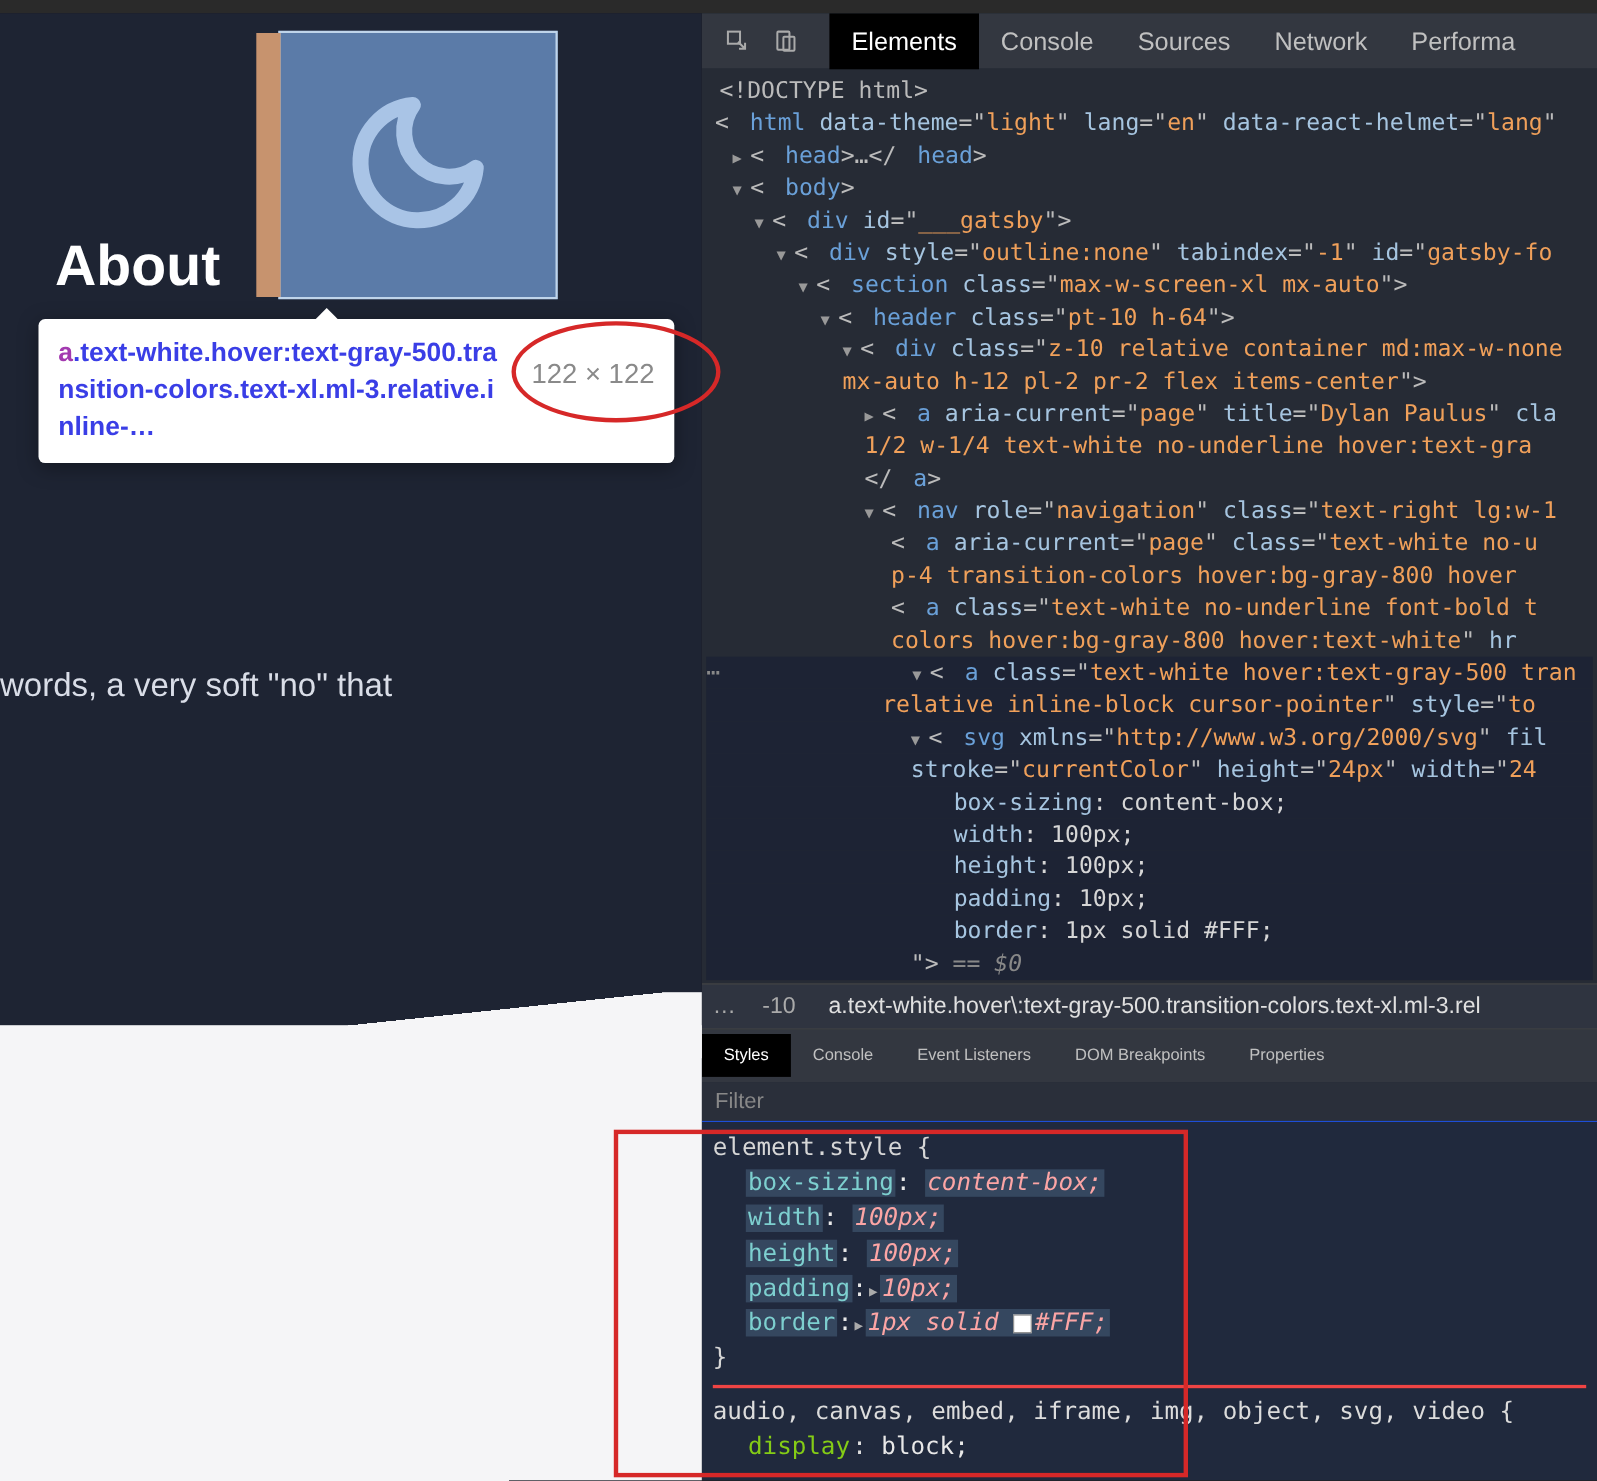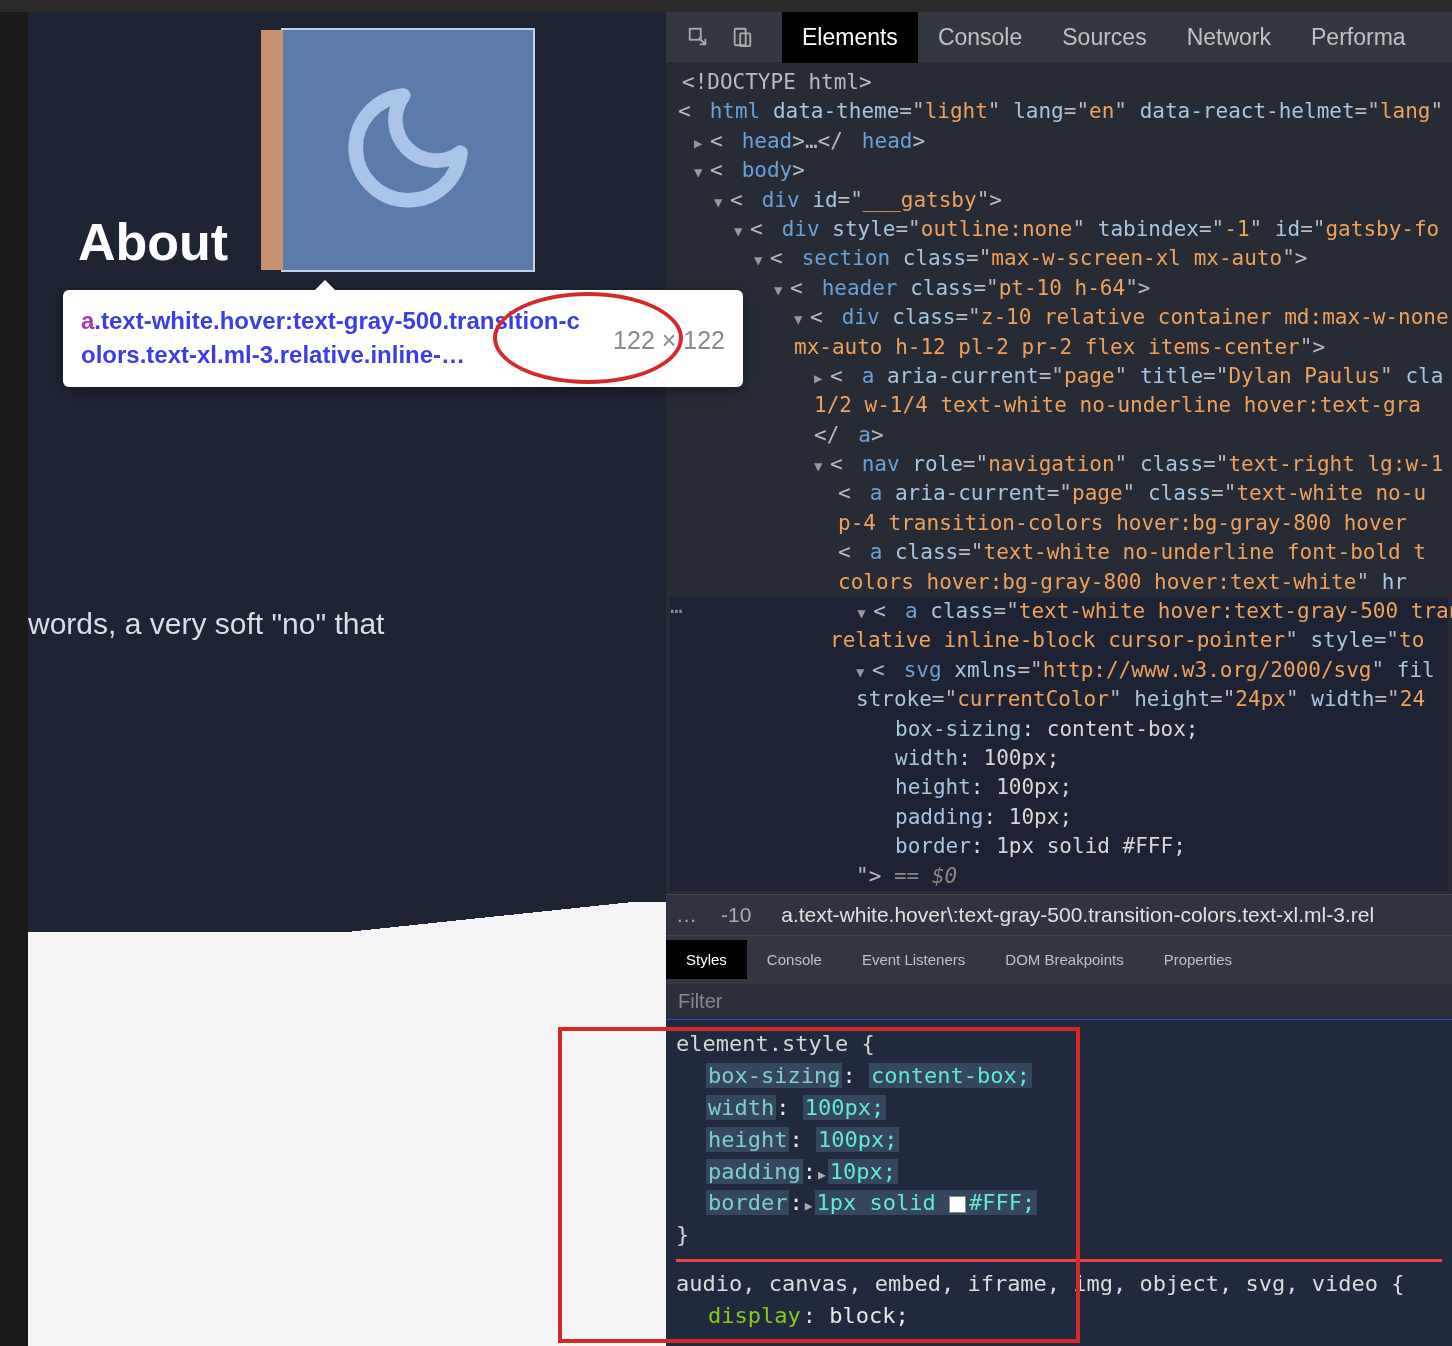--- a/index.html
+++ b/index.html
@@ -17,21 +17,20 @@
 }
 .main-area {
   display: flex;
   height: calc(100% - 12px);
 }
 .page-side {
   width: 638px;
   background: #1e2433;
   position: relative;
   flex-shrink: 0;
-  margin-left: 28px;
 }
 .page-white-bg {
   position: absolute;
   top: 920px;
   left: 0;
   right: 0;
   bottom: 0;
   background: #f5f5f7;
 }
 .page-white-diag {
@@ -71,21 +70,21 @@
   top: 200px;
   left: 50px;
   color: #fff;
   font-size: 52px;
   font-weight: 800;
 }
 .tooltip {
   position: absolute;
   top: 278px;
   left: 35px;
-  width: 680px;
+  width: 578px;
   background: #fff;
   border-radius: 6px;
   box-shadow: 0 4px 18px rgba(0,0,0,0.35);
   padding: 14px 18px 16px 18px;
   display: flex;
   align-items: flex-start;
   gap: 20px;
 }
 .tooltip::before {
   content: "";
@@ -253,23 +252,24 @@
 .styles-sel { color: #d6d6d6; }
 .styles-prop {
   padding-left: 30px;
 }
 .styles-prop .pname {
   color: #7dcfcf;
   background: #35475f;
   padding: 0 2px;
 }
 .styles-prop .pval {
-  color: #5eead4;
+  color: #fca5a5;
   background: #35475f;
   padding: 0 2px;
+  font-style: italic;
 }
 .color-swatch {
   display: inline-block;
   width: 17px;
   height: 17px;
   background: #fff;
   border: 1px solid #888;
   vertical-align: middle;
   margin-right: 3px;
 }

